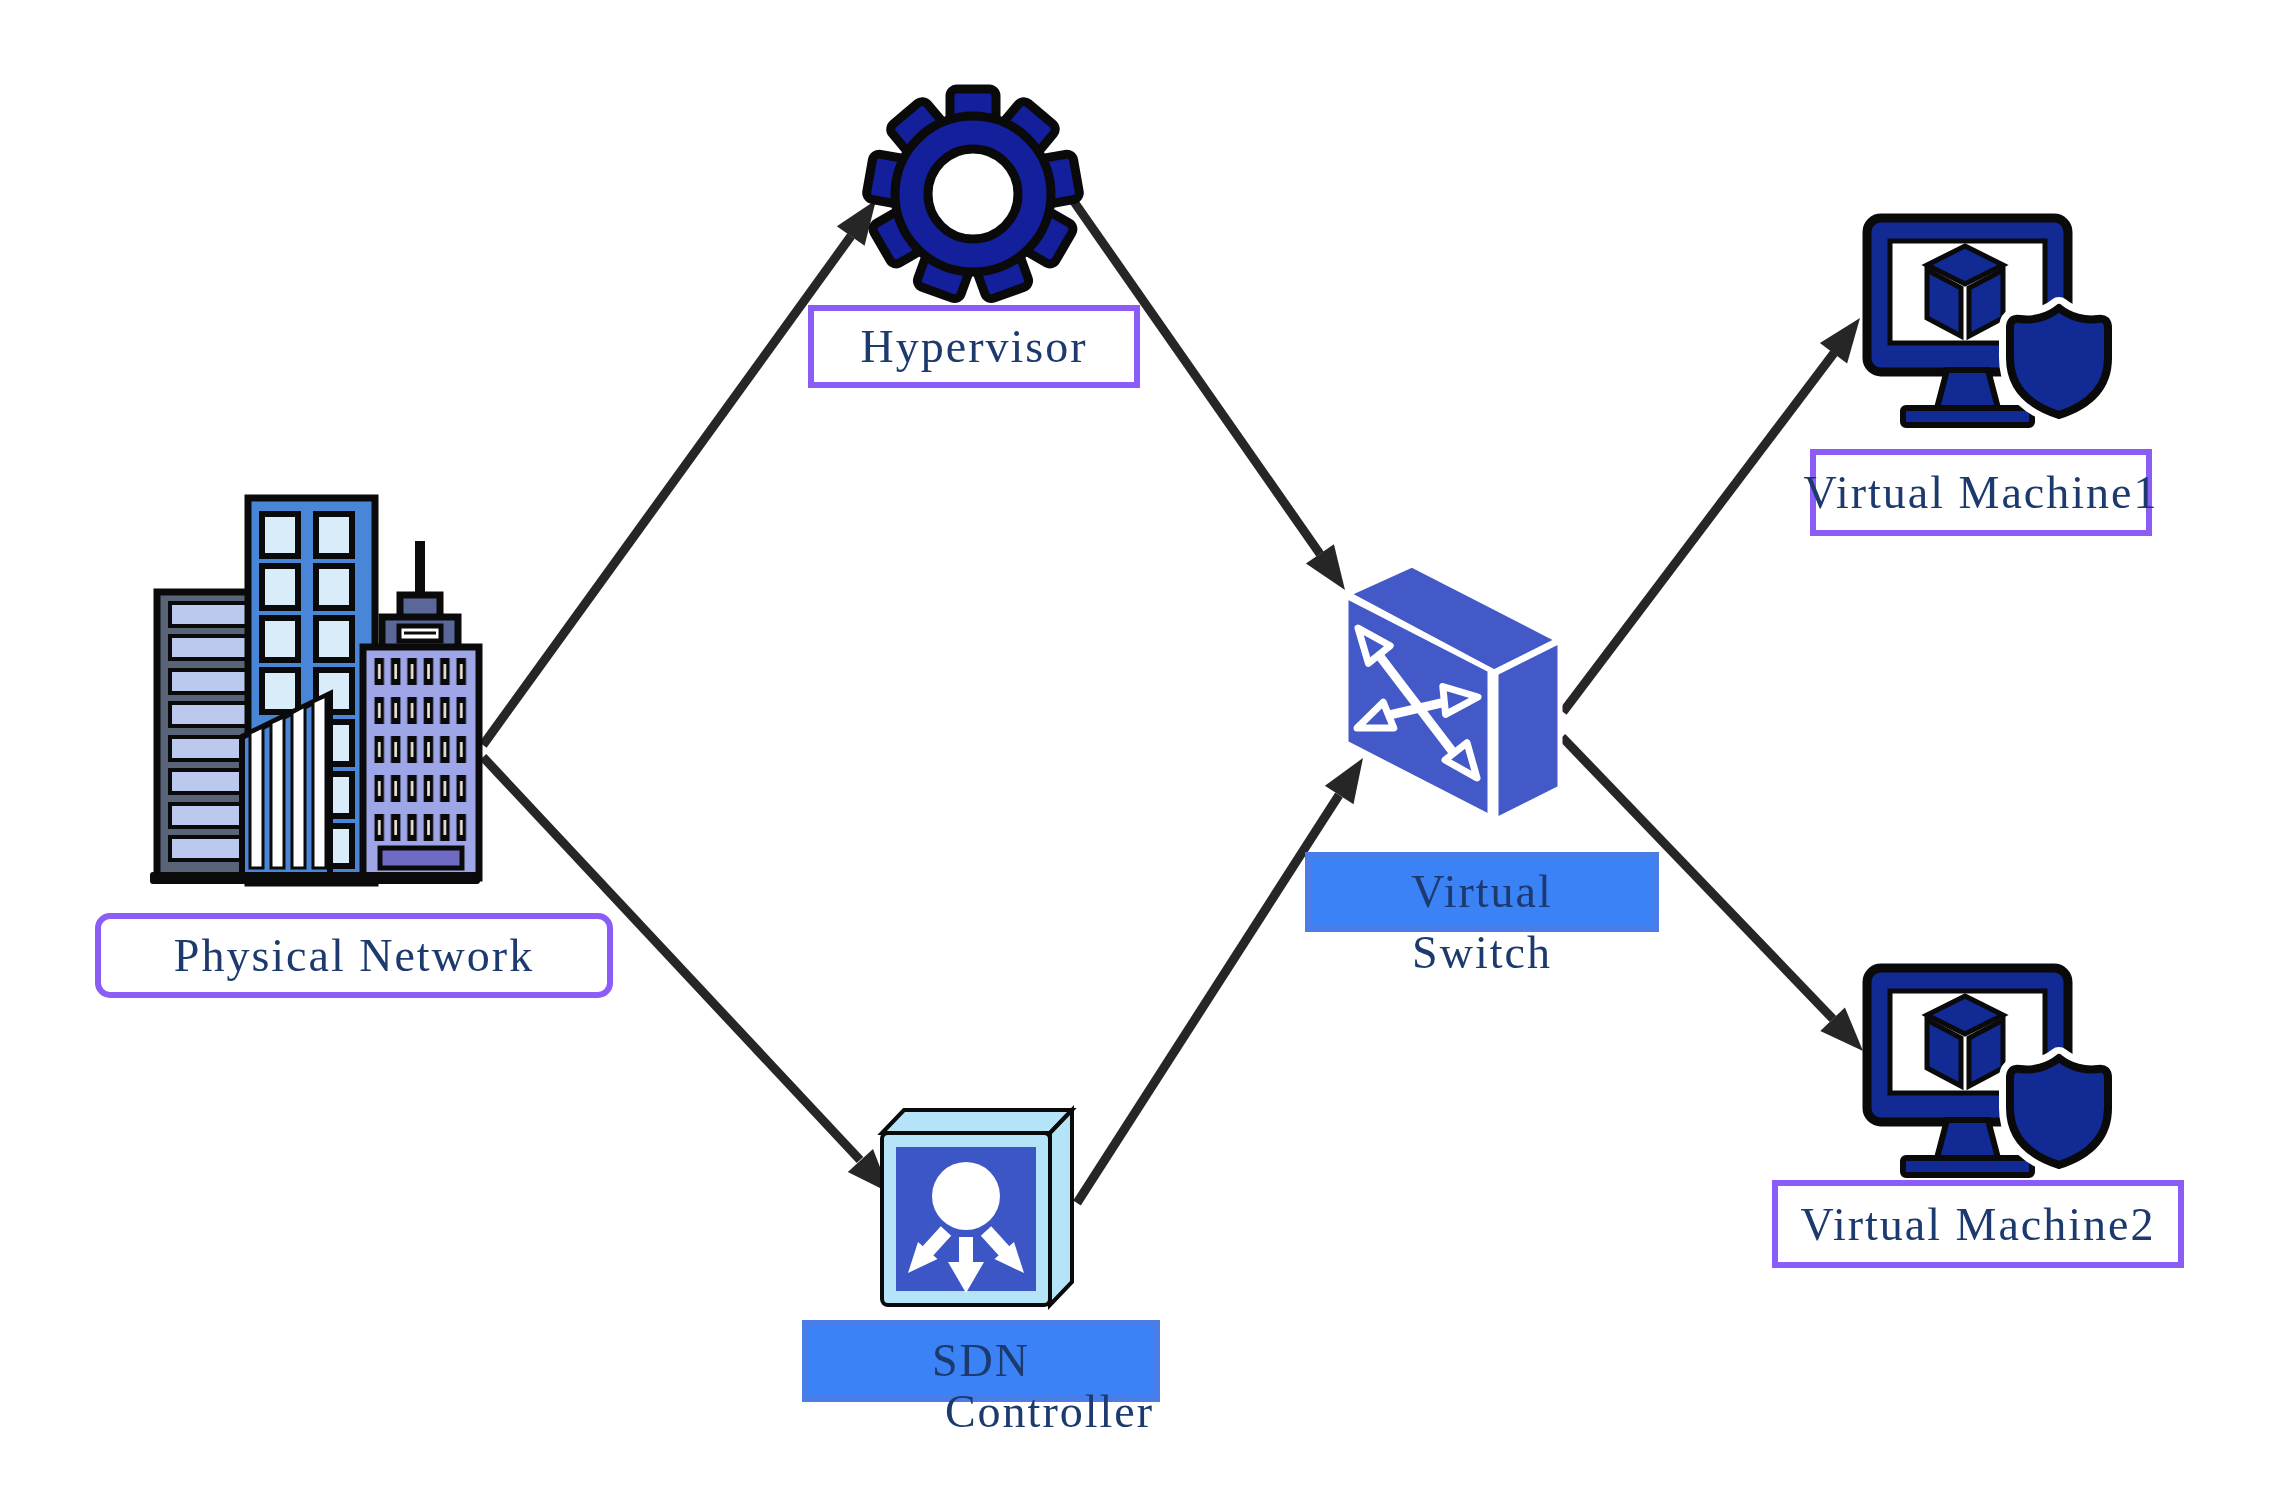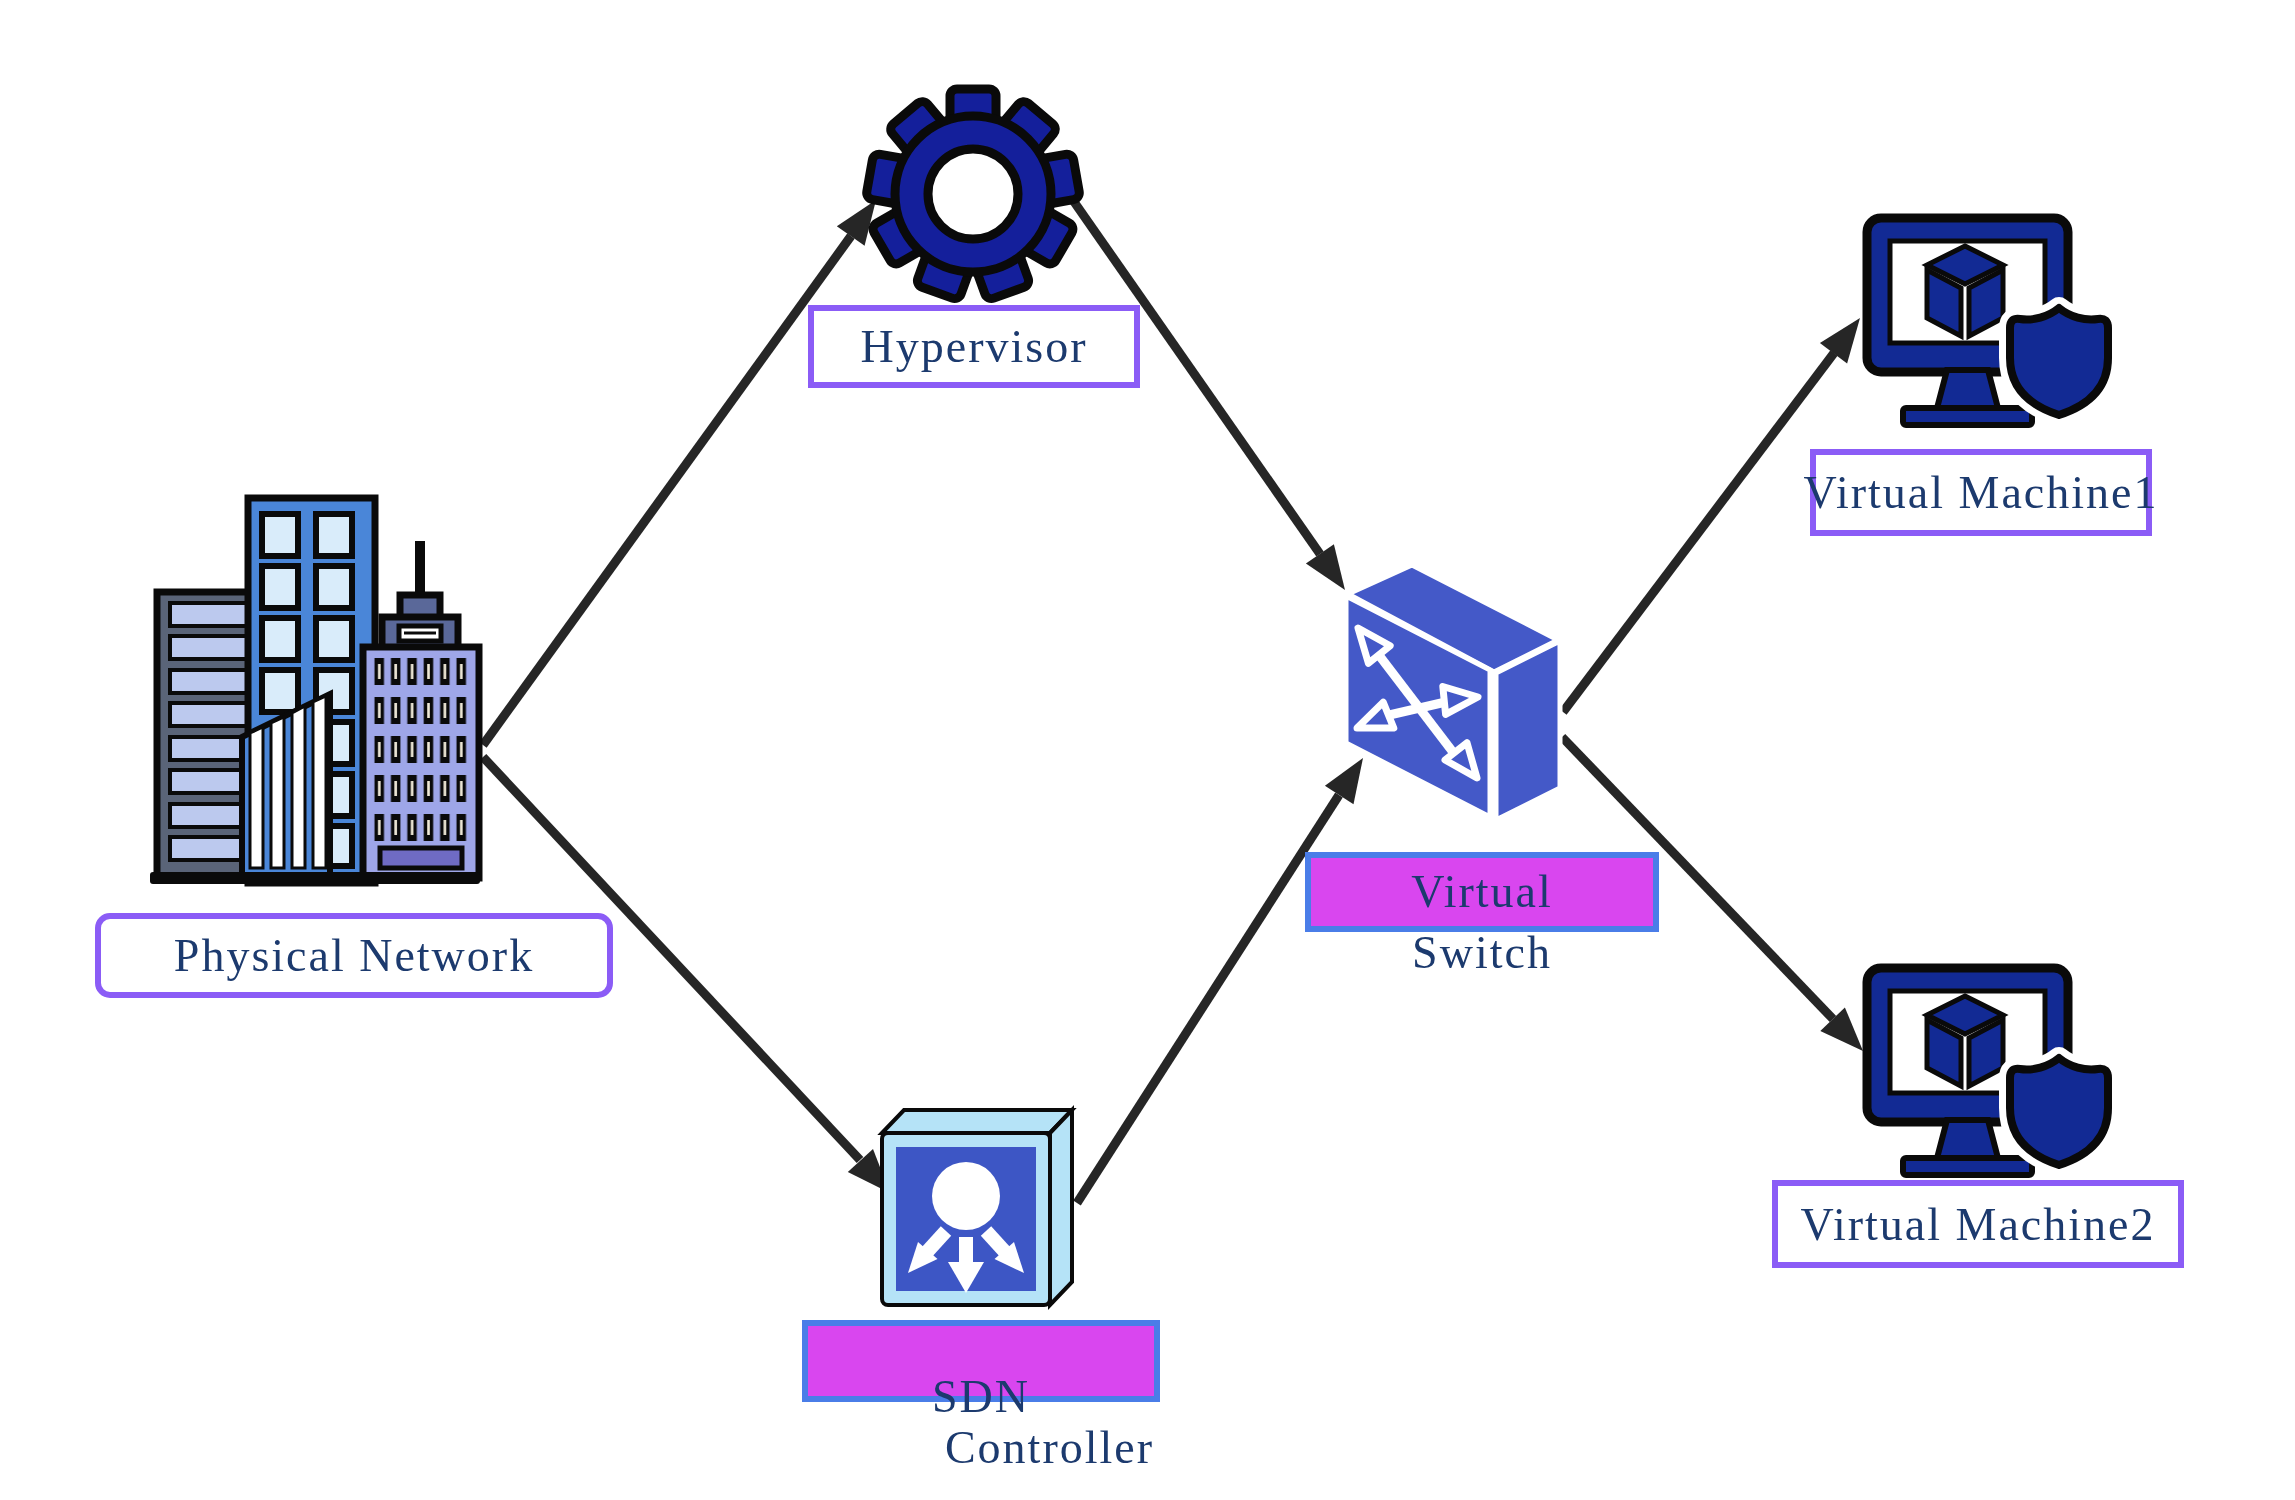--- a/index.html
+++ b/index.html
@@ -3,30 +3,30 @@
 <meta charset="utf-8">
 <style>
   html,body{margin:0;padding:0;background:#ffffff;}
   body{width:2295px;height:1500px;position:relative;overflow:hidden;
        font-family:"Liberation Serif","DejaVu Serif",serif;}
   #stage{position:absolute;left:0;top:0;width:2295px;height:1500px;}
   svg#diagram{position:absolute;left:0;top:0;}
   .label{position:absolute;box-sizing:border-box;border:6px solid #8b5cf6;background:#ffffff;
          color:#1c3a6e;font-size:46px;letter-spacing:2px;white-space:nowrap;
          display:flex;align-items:center;justify-content:center;overflow:visible;}
-  .label2{position:absolute;box-sizing:border-box;border:6px solid #4a7de8;background:#d946ef;
+  .label2{position:absolute;box-sizing:border-box;border:6px solid #4a7de8;background:#3b82f6;
           color:#1c3a6e;font-size:46px;letter-spacing:2px;white-space:nowrap;
           text-align:center;overflow:visible;}
   .label2 .l1{height:68px;line-height:68px;}
   .label2 .l2{line-height:54px;}
   #lbl-pn{left:95px;top:913px;width:518px;height:85px;border-radius:15px;}
   #lbl-hv{left:808px;top:305px;width:332px;height:83px;}
   #lbl-vs{left:1305px;top:852px;width:354px;height:80px;}
   #lbl-sdn{left:802px;top:1320px;width:358px;height:82px;}
-  #lbl-sdn .l1{height:64px;line-height:70px;margin-top:36px;}
+  #lbl-sdn .l1{height:64px;line-height:70px;}
   #lbl-sdn .l2{line-height:44px;text-align:right;}
   #lbl-vm1{left:1790px;top:449px;width:342px;height:87px;margin-left:20px;}
   #lbl-vm2{left:1772px;top:1180px;width:412px;height:88px;text-align:right;}
 </style>
 </head>
 <body>
 
 <div id="stage">
 
 <svg id="diagram" width="2295" height="1500" viewBox="0 0 2295 1500" xmlns="http://www.w3.org/2000/svg">

